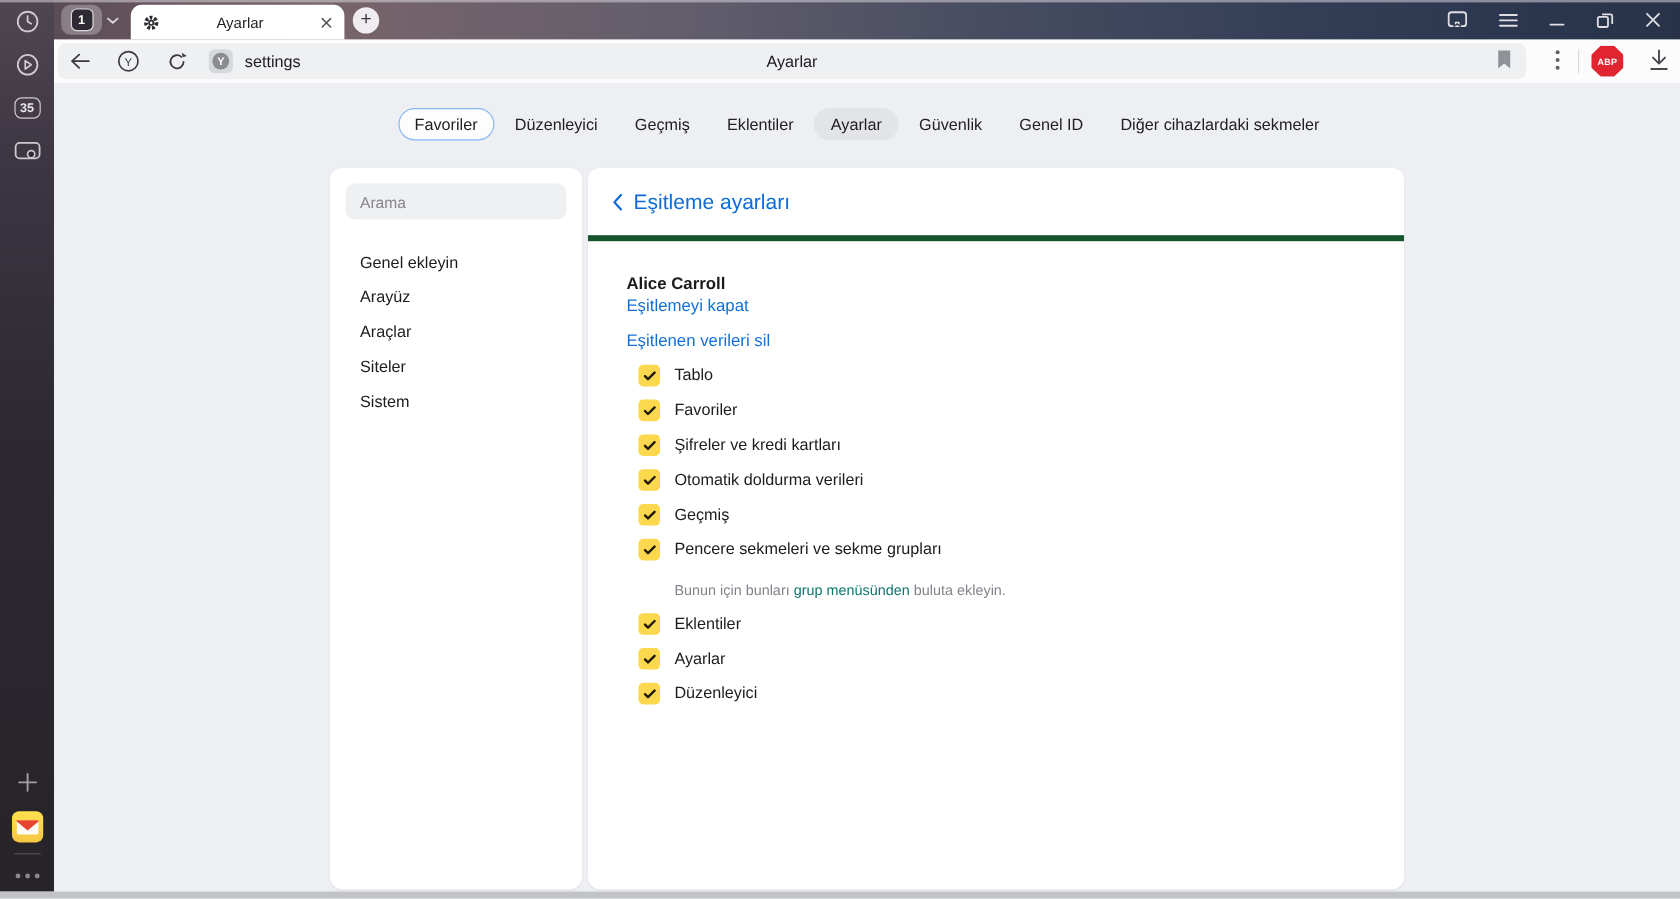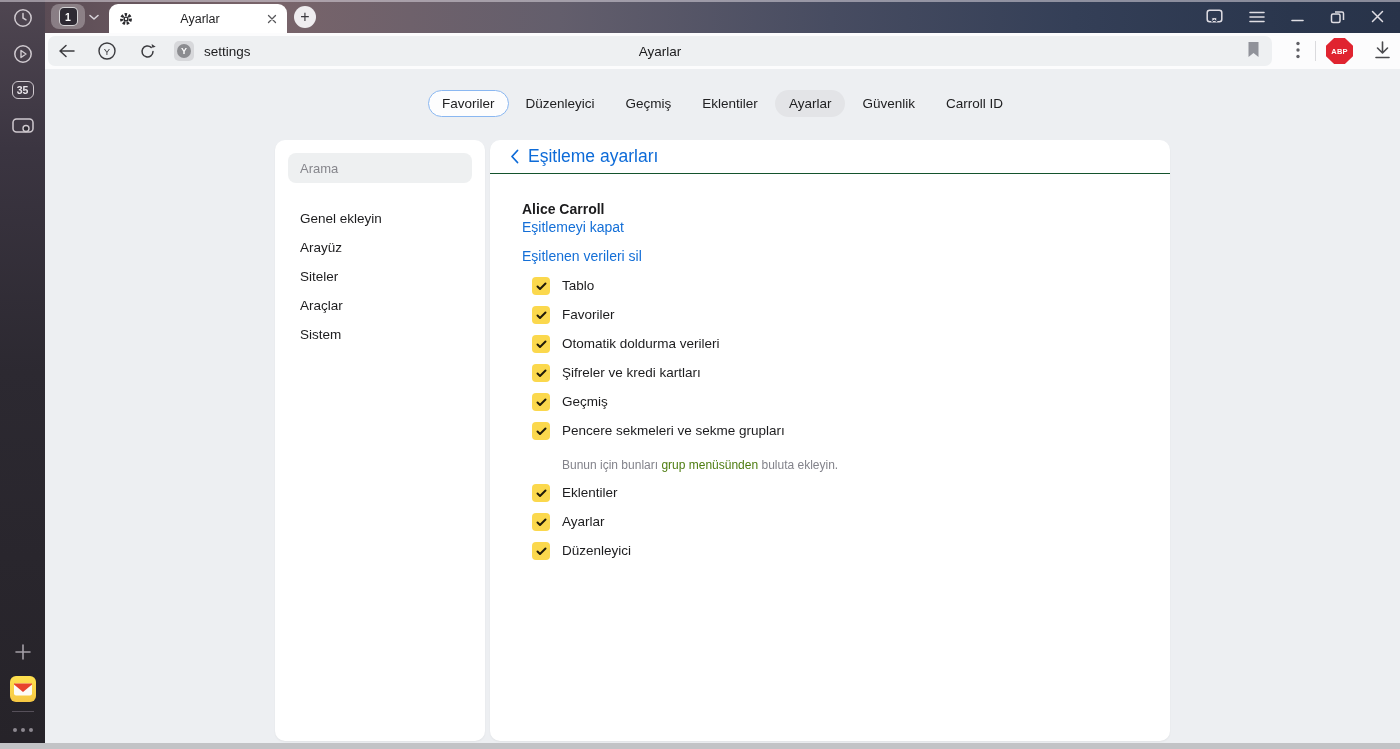--- a/index.html
+++ b/index.html
@@ -75,34 +75,34 @@
                   border-radius:10px; box-shadow:0 1px 2px rgba(0,0,0,0.05); padding:13px; }
   .search-input { width:100%; height:30px; background:#eef0f1; border:none; border-radius:8px; padding:0 12px;
                   font-size:13px; color:#1f1f21; font-family:inherit; outline:none; }
   .search-input::placeholder { color:#86868c; }
   .side-list { margin-top:21px; }
   .side-item { padding:0 12px; height:29px; line-height:29px; font-size:13.5px; color:#1c1c1e; cursor:pointer;
                border-radius:6px; }
 
   .content-card { position:absolute; left:445px; top:71px; width:680px; height:601px; background:#fff;
                   border-radius:10px; box-shadow:0 1px 2px rgba(0,0,0,0.05); }
-  .card-header { height:34px; display:flex; align-items:center; padding:3px 20px; border-bottom:1px solid #14532d; }
+  .card-header { height:61px; display:flex; align-items:center; padding:3px 20px; border-bottom:5px solid #14532d; }
   .back-chevron { background:none; border:none; cursor:pointer; display:flex; align-items:center; margin-right:9px; }
   .card-title { font-size:17.5px; font-weight:500; color:#0d6bd8; }
   .card-body { padding:27px 32px 0; }
   .account-name { font-size:14px; font-weight:bold; color:#1b1b1d; height:18px; }
   .sync-link { display:block; font-size:14px; color:#146fd7; height:18px; margin-bottom:11px; text-decoration:none; cursor:pointer; }
   .section-title { margin-top:38px; font-size:14px; font-weight:bold; color:#1b1b1d; height:18px; margin-bottom:13px; }
   .sync-row { display:flex; align-items:flex-start; margin-bottom:11px;padding-left:10px; }
   .checkbox { width:18px; height:18px; border-radius:4px; background:#fbd84d; flex:none;
               display:flex; align-items:center; justify-content:center; cursor:pointer; border:none; }
   .sync-main { margin-left:12px; }
   .sync-label { font-size:13.5px; color:#1c1c1e; line-height:18px; cursor:pointer; display:block; }
   .sync-desc { margin-top:2px; font-size:12px; color:#83838b; line-height:15.5px; }
-  .desc-link { color:#4d7c0f; cursor:pointer; }
+  .desc-link { color:#0f766e; cursor:pointer; }
 
   .bottom-strip { position:absolute; left:0; bottom:0; width:100%; height:6px; background:#c2c3c6; z-index:20; }
 
   svg { display:block; }
 </style>
 </head>
 <body>
 
 <div class="window">
   <div class="top-highlight"></div>
@@ -293,30 +293,31 @@
   </div>
 
   <main class="page">
     <nav class="settings-tabs">
       <button class="stab focused">Favoriler</button>
       <button class="stab">Düzenleyici</button>
       <button class="stab">Geçmiş</button>
       <button class="stab">Eklentiler</button>
       <button class="stab active">Ayarlar</button>
       <button class="stab">Güvenlik</button>
-      <button class="stab">Carroll ID</button>
+      <button class="stab">Genel ID</button>
+      <button class="stab">Diğer cihazlardaki sekmeler</button>
     </nav>
 
     <section class="sidebar-card">
       <input class="search-input" placeholder="Arama" style="">
       <div class="side-list">
         <div class="side-item">Genel ekleyin</div>
         <div class="side-item">Arayüz</div>
+        <div class="side-item">Araçlar</div>
         <div class="side-item">Siteler</div>
-        <div class="side-item">Araçlar</div>
         <div class="side-item">Sistem</div>
       </div>
     </section>
 
     <section class="content-card">
       <div class="card-header">
         <button class="back-chevron">
           <span>
             <svg width="9" height="15" viewBox="0 0 9 15">
                 <path d="M7.5 1.5L2 7.5l5.5 6" fill="none" stroke="#0d6bd8" stroke-width="1.8" stroke-linecap="round" stroke-linejoin="round"></path>
@@ -351,31 +352,31 @@
               <span class="sync-label">Favoriler</span>
             </div>
         </div>
         <div class="sync-row">
           <button class="checkbox">
               <svg width="11" height="9" viewBox="0 0 11 9">
                 <path d="M1.5 4.5L4 7l5.5-5.5" fill="none" stroke="#201a0a" stroke-width="2" stroke-linecap="round" stroke-linejoin="round"></path>
               </svg>
             </button>
           <div class="sync-main">
+              <span class="sync-label">Şifreler ve kredi kartları</span>
+            </div>
+        </div>
+        <div class="sync-row">
+          <button class="checkbox">
+              <svg width="11" height="9" viewBox="0 0 11 9">
+                <path d="M1.5 4.5L4 7l5.5-5.5" fill="none" stroke="#201a0a" stroke-width="2" stroke-linecap="round" stroke-linejoin="round"></path>
+              </svg>
+            </button>
+          <div class="sync-main">
               <span class="sync-label">Otomatik doldurma verileri</span>
-            </div>
-        </div>
-        <div class="sync-row">
-          <button class="checkbox">
-              <svg width="11" height="9" viewBox="0 0 11 9">
-                <path d="M1.5 4.5L4 7l5.5-5.5" fill="none" stroke="#201a0a" stroke-width="2" stroke-linecap="round" stroke-linejoin="round"></path>
-              </svg>
-            </button>
-          <div class="sync-main">
-              <span class="sync-label">Şifreler ve kredi kartları</span>
             </div>
         </div>
         <div class="sync-row">
           <button class="checkbox">
               <svg width="11" height="9" viewBox="0 0 11 9">
                 <path d="M1.5 4.5L4 7l5.5-5.5" fill="none" stroke="#201a0a" stroke-width="2" stroke-linecap="round" stroke-linejoin="round"></path>
               </svg>
             </button>
           <div class="sync-main">
               <span class="sync-label">Geçmiş</span>

